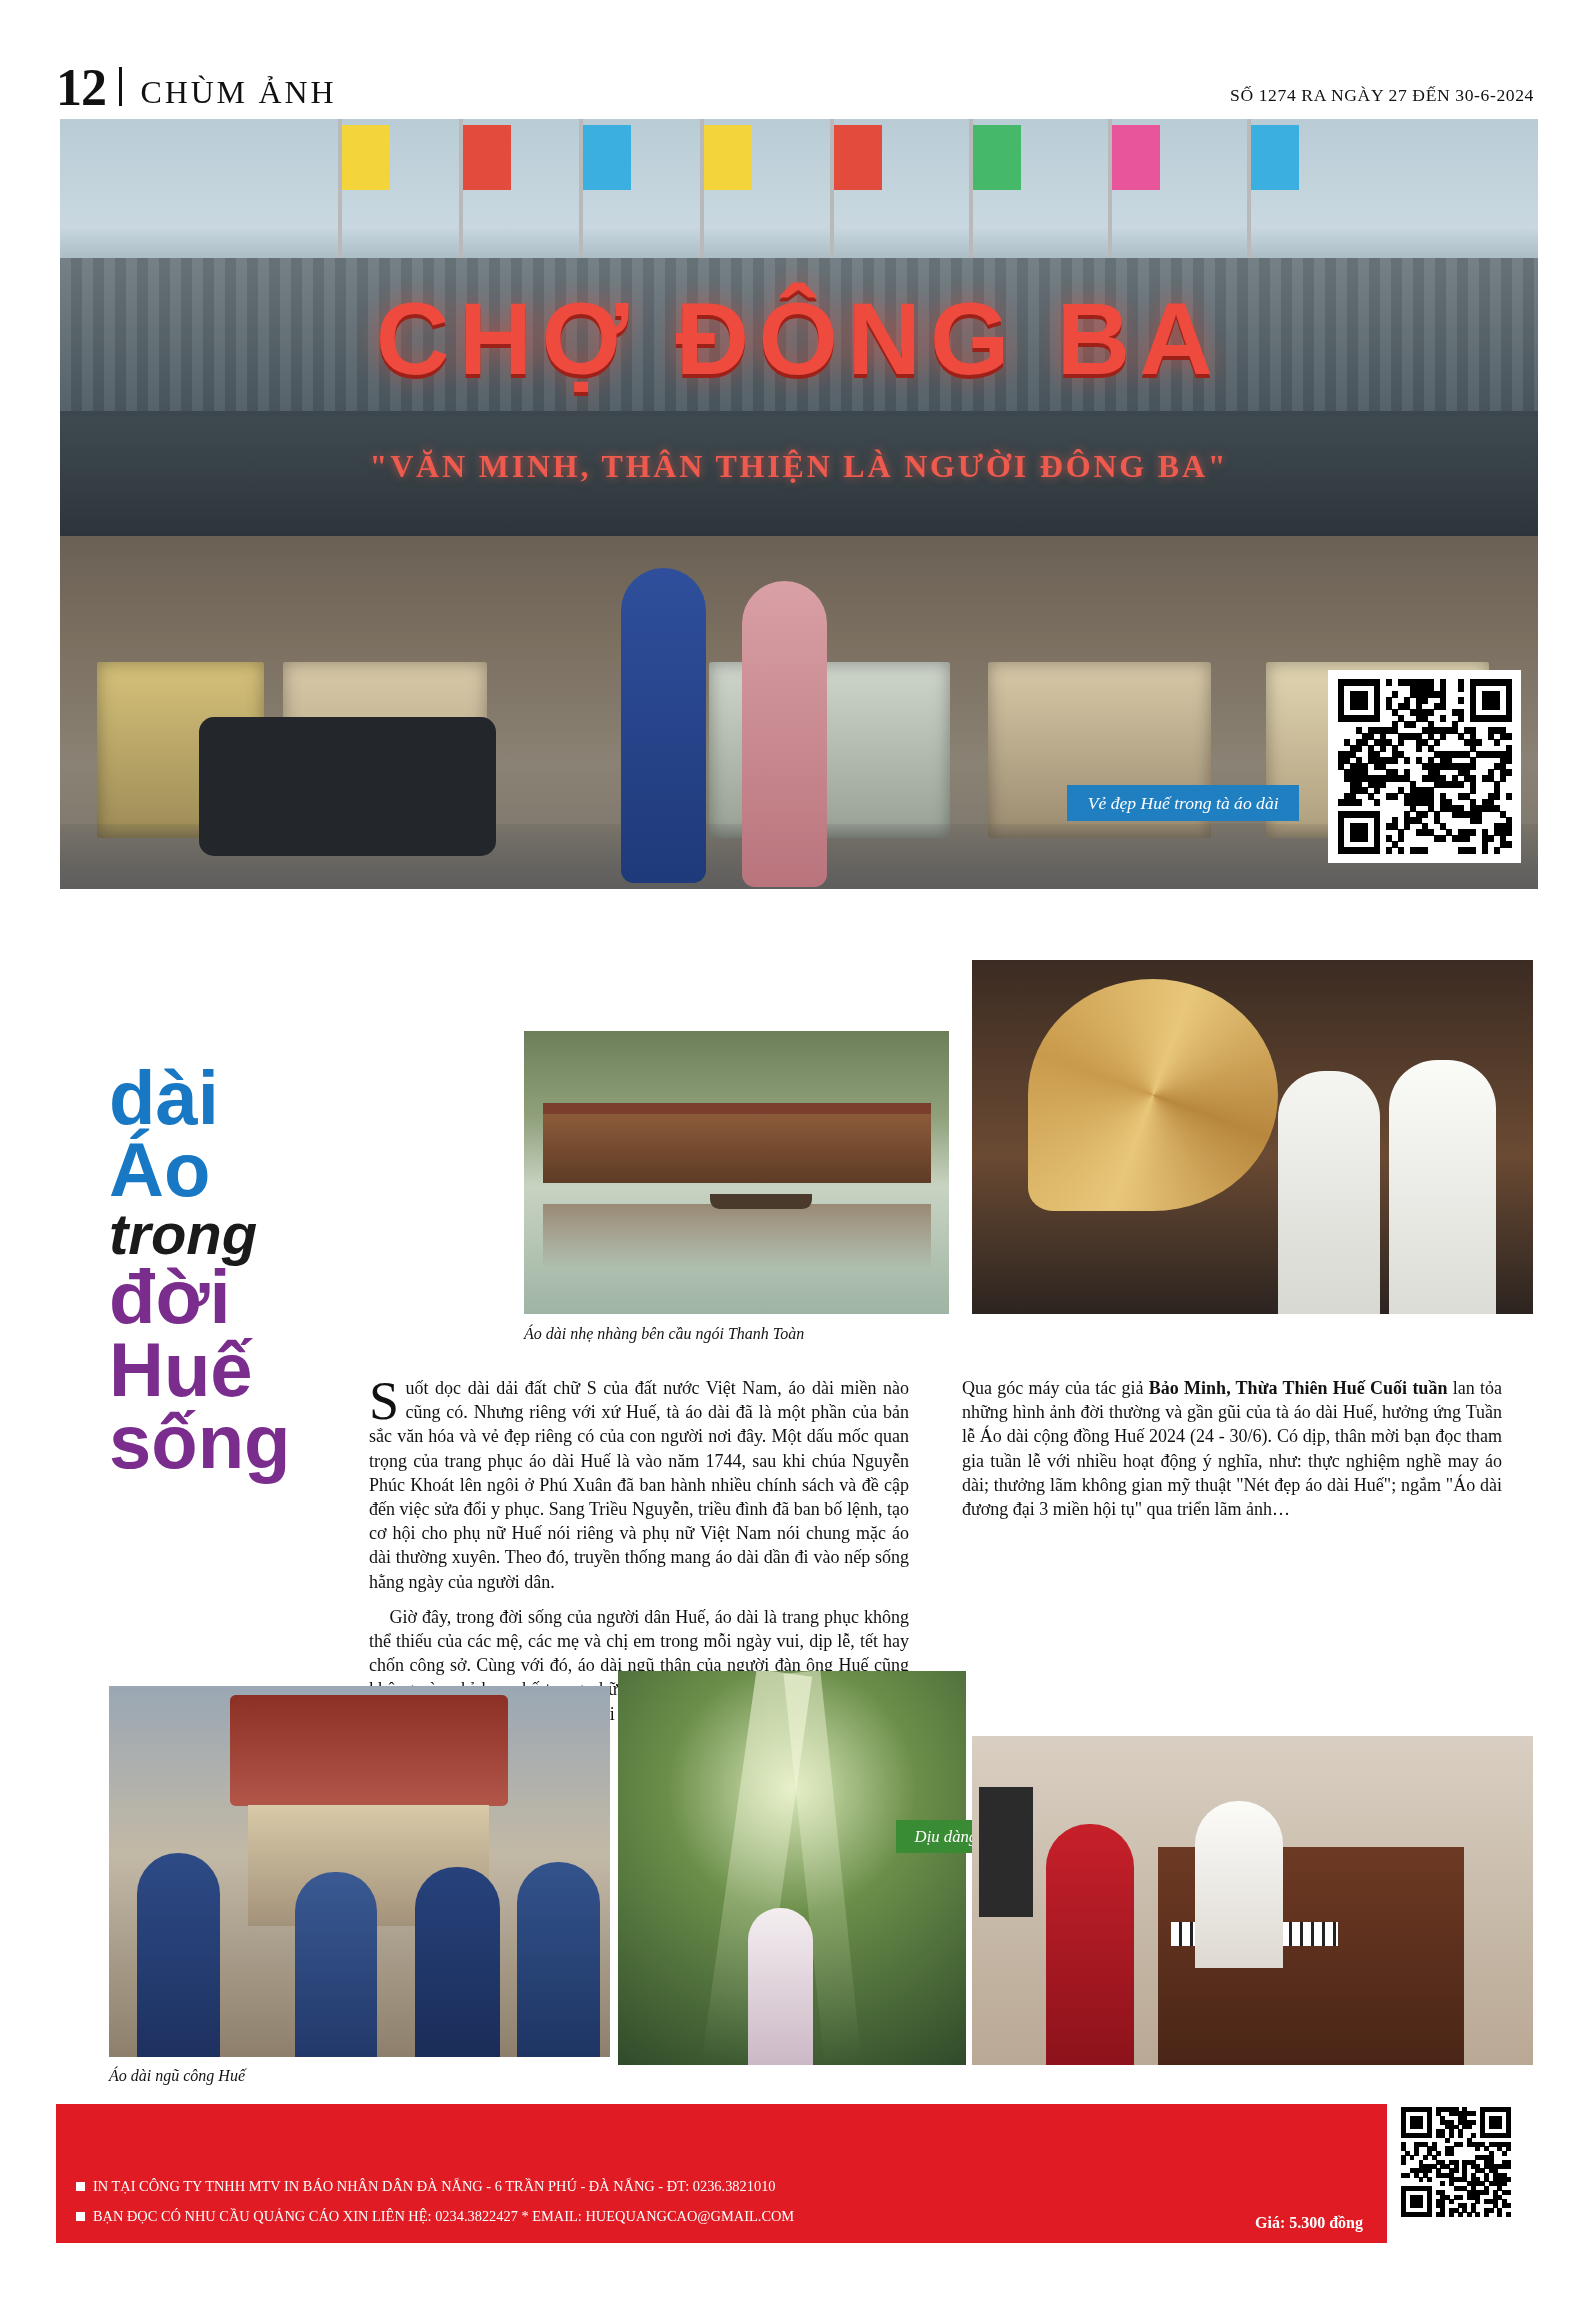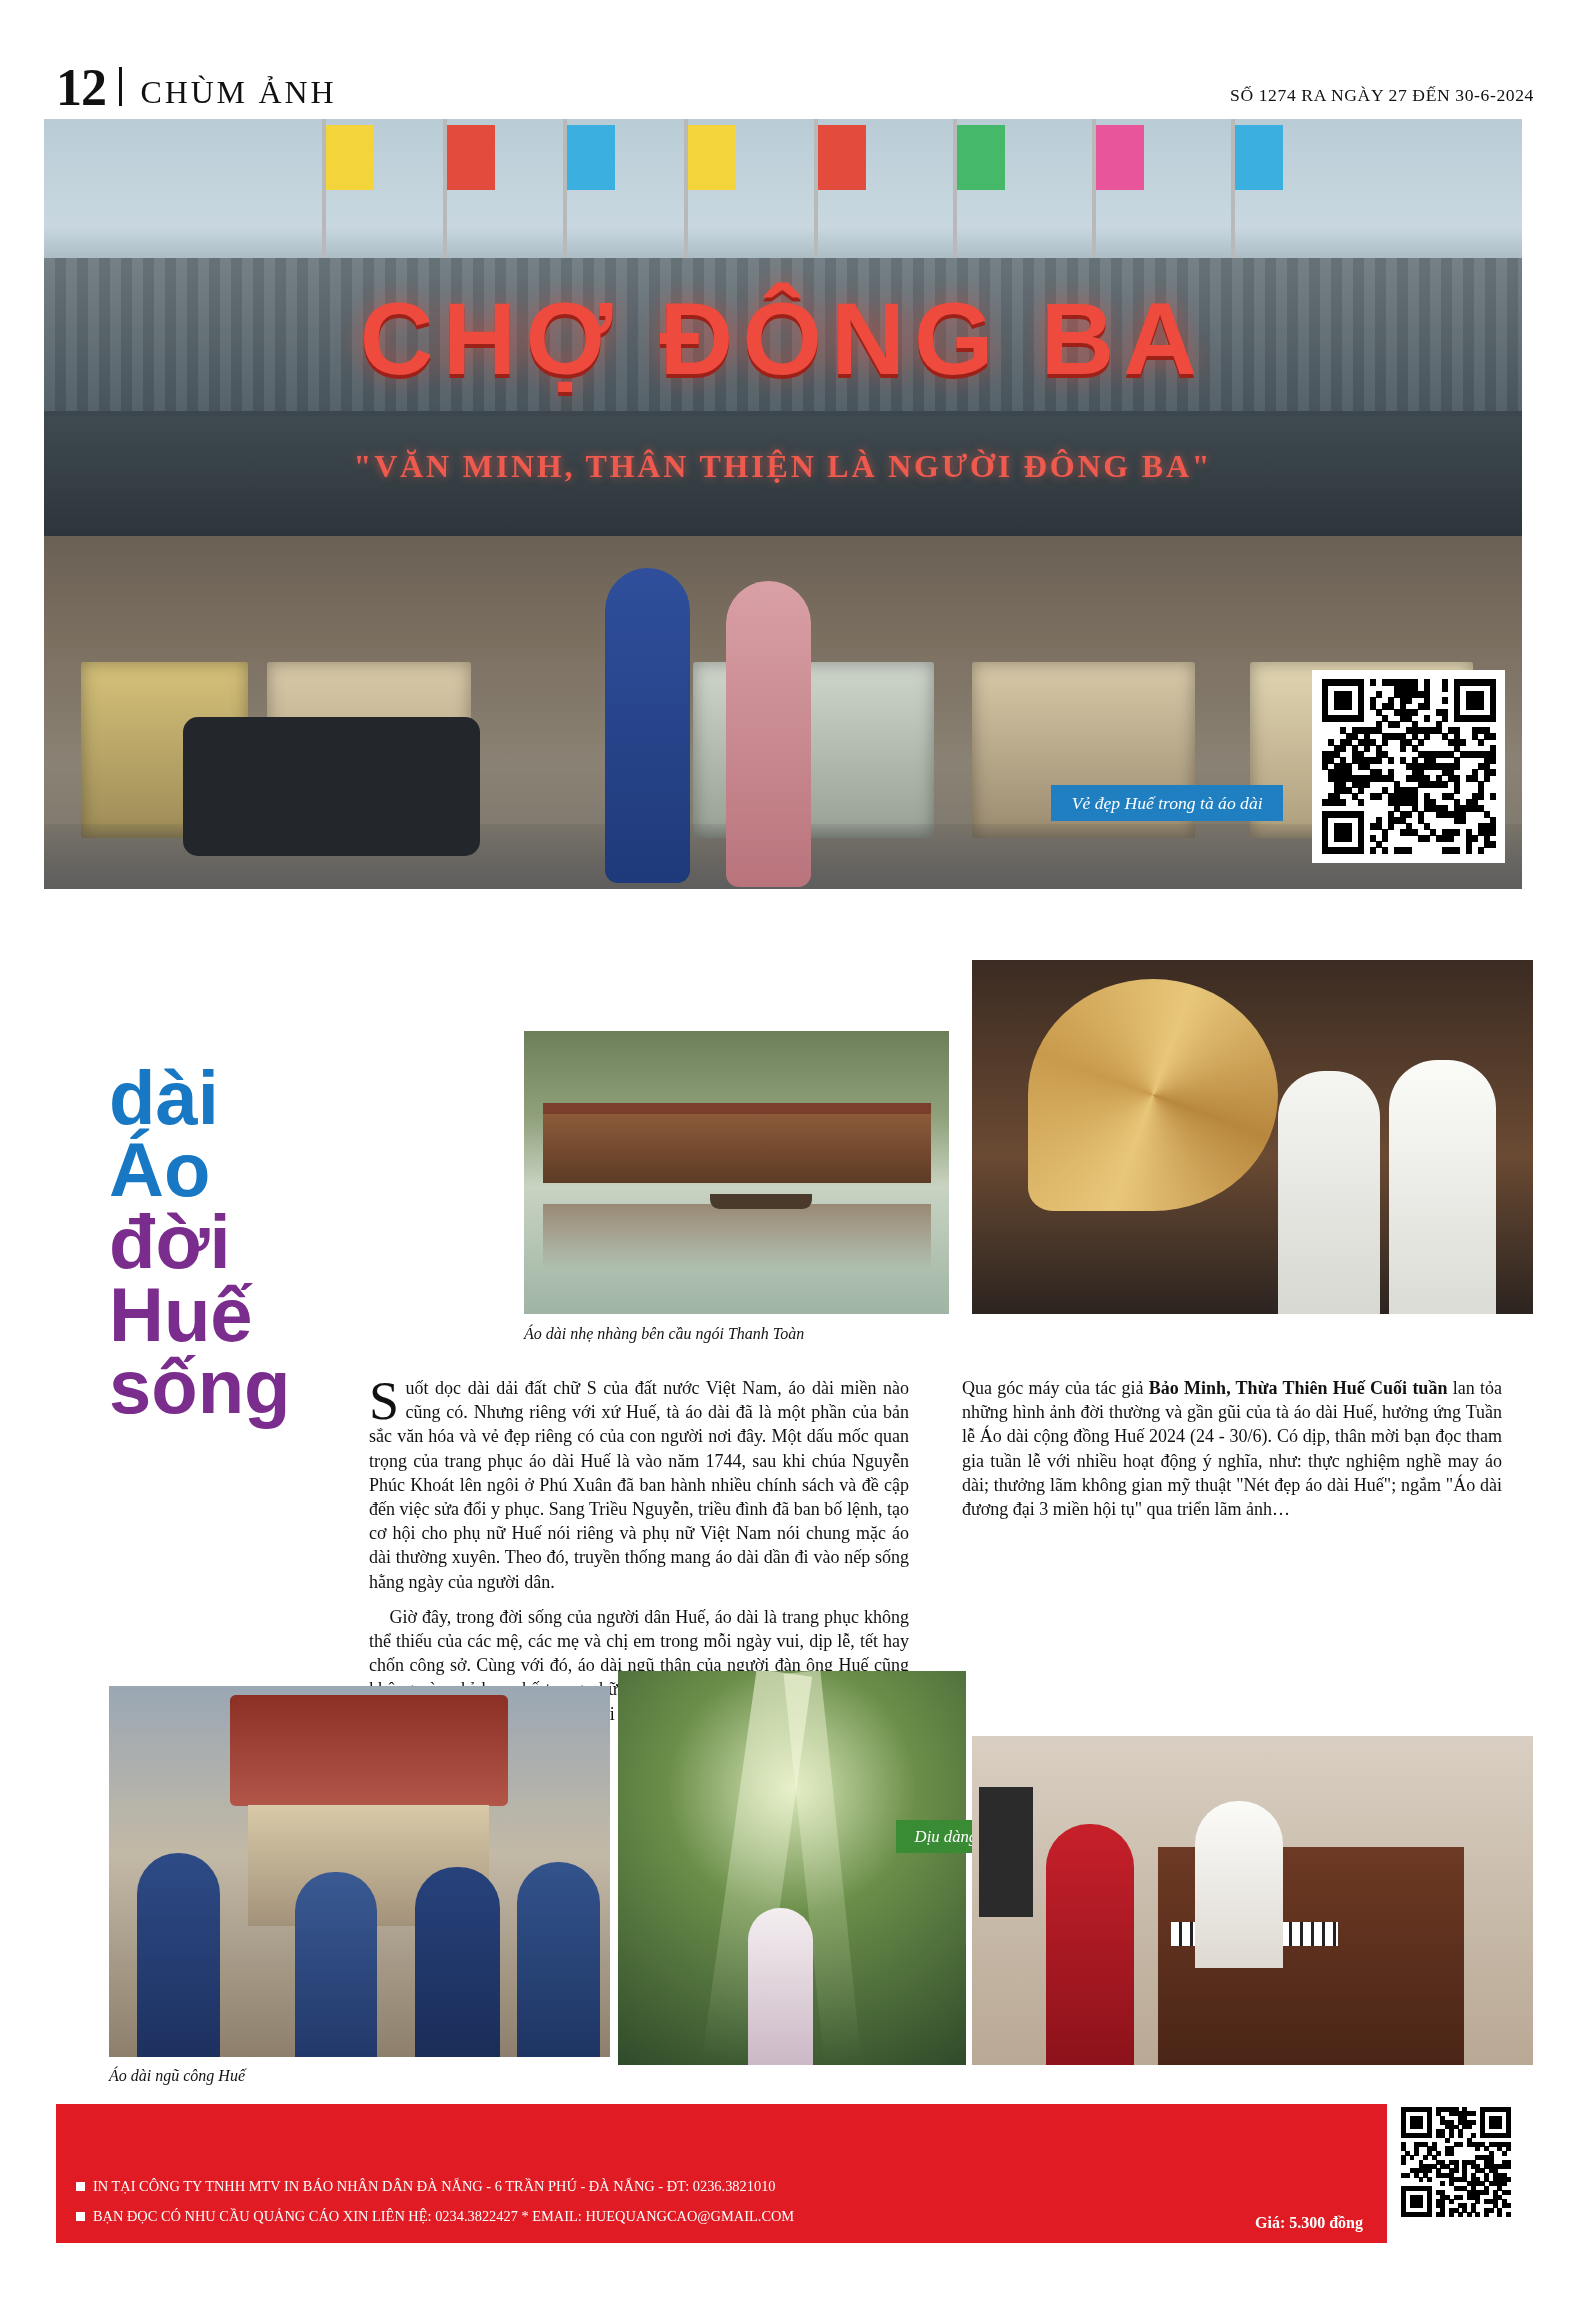--- a/index.html
+++ b/index.html
@@ -30,21 +30,21 @@
     font-size:32px; letter-spacing:2.8px; color:#111; line-height:1;
     padding-bottom:3.7px;
   }
   .mast-right {
     font-family:"Liberation Serif", serif;
     font-size:17.6px; letter-spacing:0.6px; color:#111; padding-bottom:5.6px;
   }
 
   
   .hero {
-    position:absolute; left:44px; top:119px; width:1478px; height:770px;
+    position:absolute; left:60px; top:119px; width:1478px; height:770px;
     overflow:hidden; background:#244;
   }
   .hero-sky {
     position:absolute; inset:0;
     background:linear-gradient(#b9ccd6 0%, #c9d8e0 14%, #8fa3ac 22%, #6d7f88 30%, #5b6b74 34%, #57656d 100%);
   }
   
   .hero-roof {
     position:absolute; left:0; top:139px; width:100%; height:158px;
     background:linear-gradient(#6e7a80, #4d5a61);
@@ -638,20 +638,21 @@
           <div class="m" style="left: 24px; top: 168px; width: 6.5px; height: 6.5px;"></div>
           <div class="m" style="left: 30px; top: 168px; width: 6.5px; height: 6.5px;"></div>
           <div class="m" style="left: 36px; top: 168px; width: 6.5px; height: 6.5px;"></div>
         </div>
     </div>
   </div>
 
   <div class="bigtitle">
     <span class="bt-line bt-blue">dài</span>
     <span class="bt-line bt-blue">Áo</span>
+    <span class="bt-line bt-ital">trong</span>
     <span class="bt-line bt-purple">đời</span>
     <span class="bt-line bt-purple">Huế</span>
     <span class="bt-line bt-purple">sống</span>
   </div>
 
   <div class="ph" style="left:524px;top:1031px;width:425px;height:283px;background:linear-gradient(#6d7f5a 0%,#8fa07a 30%,#c8d3c2 55%,#9fb4a4 100%);">
     <div style="position:absolute;left:18.6px;top:72px;width:388px;height:80px;background:linear-gradient(#8c5b3a,#5d3b25);border-top:11px solid #7a3f2c;"></div>
     <div style="position:absolute;left:18.6px;top:173px;width:388px;height:65px;background:linear-gradient(rgba(120,80,55,.55),rgba(180,190,180,.15));"></div>
     <div style="position:absolute;left:186px;top:163px;width:102px;height:15px;background:#4a3a2c;border-radius:0 0 9.3px 9.3px;"></div>
   </div>

